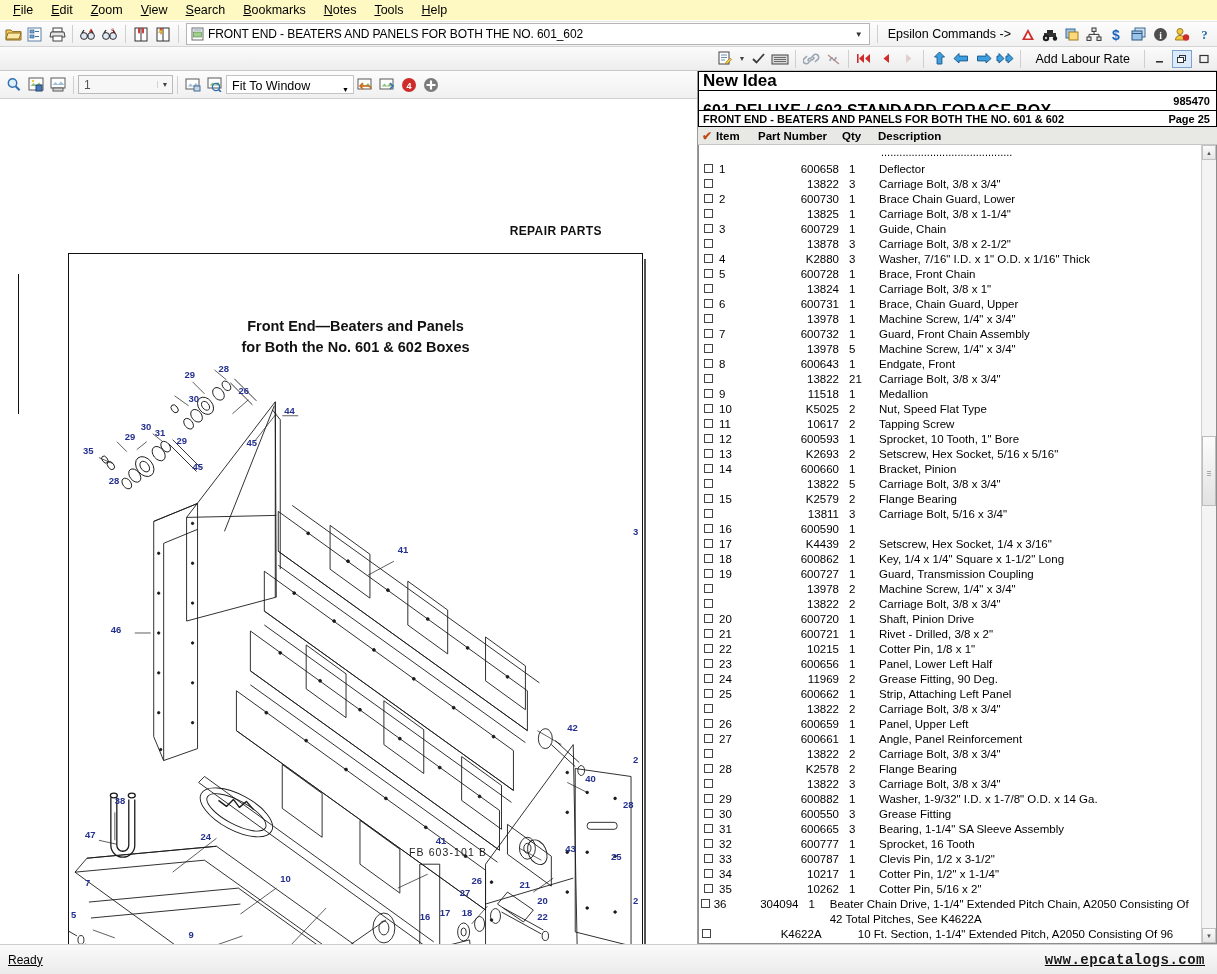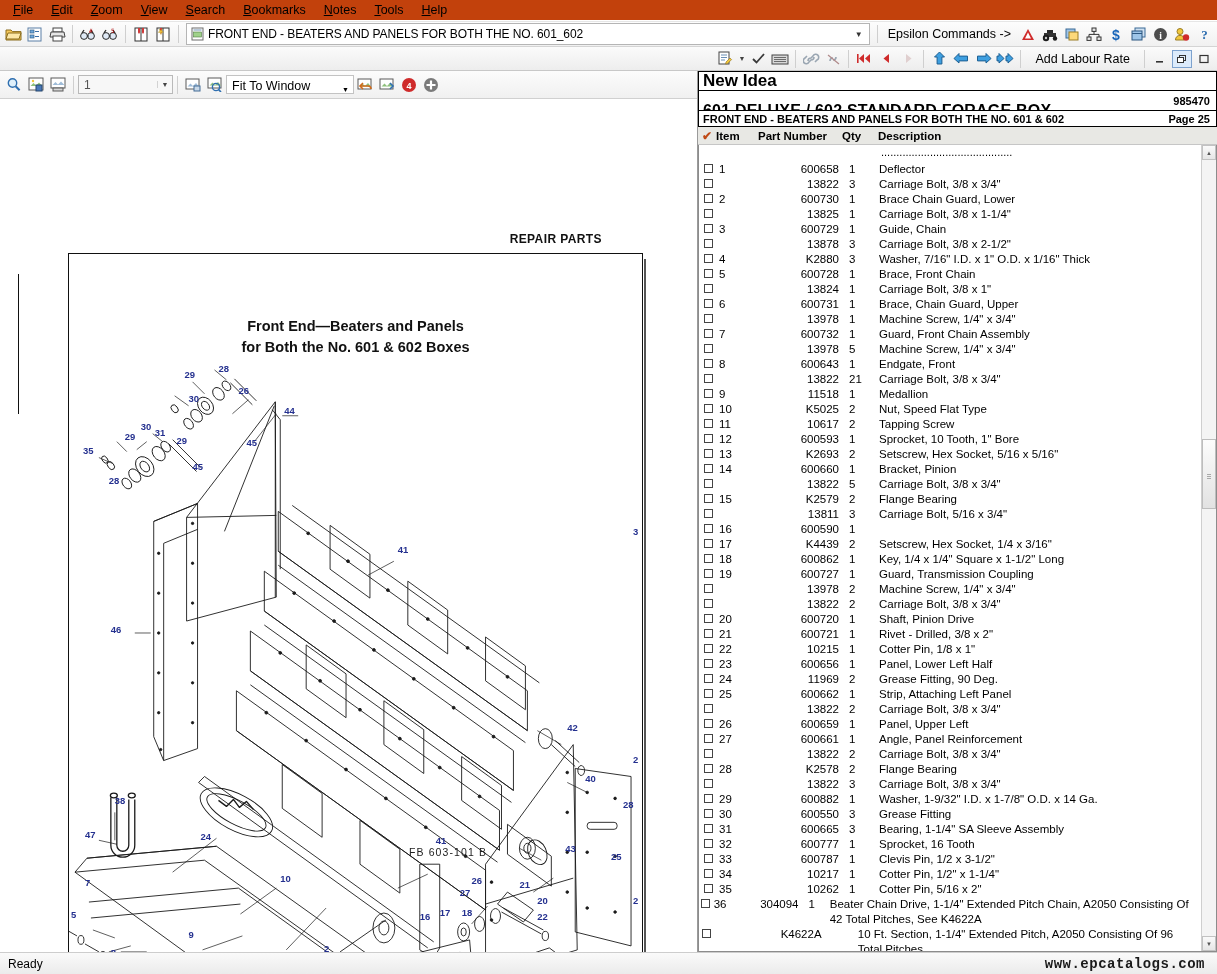--- a/index.html
+++ b/index.html
@@ -10,21 +10,21 @@
     font-family: "Liberation Sans", sans-serif;
     background: #ffffff;
     font-size: 12px;
     color: #000;
   }
   #app { width: 1217px; height: 974px; position: relative; display: flex; flex-direction: column; }
 
   
   .menubar {
     height: 21px; display: flex; align-items: center;
-    background: #c2410c; padding-left: 4px; flex: none;
+    background: #fef9c3; padding-left: 4px; flex: none;
     border-bottom: 1px solid #ffffff;
   }
   .menu-item {
     padding: 2px 9px; font-size: 12.5px; color: #000; cursor: default; white-space: nowrap;
   }
   .menu-item .u { text-decoration: underline; }
 
   
   .toolbar1 {
     height: 26px; display: flex; align-items: center; flex: none;
@@ -90,21 +90,21 @@
 
   
   .canvas-wrap {
     flex: 1 1 auto; position: relative; background: #ffffff; overflow: hidden;
   }
   .page-sheet {
     position: absolute; left: 8px; top: 0px; width: 682px; height: 100%;
     background: #fff;
   }
   .repair-parts {
-    position: absolute; right: 88px; top: 133px;
+    position: absolute; right: 88px; top: 125px;
     font-family: "Liberation Sans", sans-serif;
     font-weight: bold; font-size: 12px; letter-spacing: 0.4px; color:#111;
   }
   .dwg-frame {
     position: absolute; left: 60px; top: 154px; width: 575px; height: 757px;
     border: 1px solid #111;
   }
   .dwg-shadow {
     position: absolute; left: 636px; top: 160px; width: 2px; height: 757px; background: #555;
   }
@@ -167,23 +167,23 @@
   .vs-btn { height: 15px; background: linear-gradient(#fafafa,#e6e6e6); border: 1px solid #c2c2c2;
     display: flex; align-items:center; justify-content:center; font-size:6px; color:#555; }
   .vs-track { flex: 1 1 auto; background: #f4f4f4; position: relative; }
   .vs-thumb { position:absolute; left:0; right:0; top: 36%; height: 70px;
     background: linear-gradient(#fcfcfc,#e2e2e2); border: 1px solid #bdbdbd; }
   .vs-grip { position:absolute; left:4px; right:4px; top:50%; height:5px;
      background: repeating-linear-gradient(#a9a9a9 0 1px, transparent 1px 2px); }
 
   
   .statusbar {
-    height: 22px; flex: none; display: flex; align-items: center;
+    height: 30px; flex: none; display: flex; align-items: center;
     background: linear-gradient(#fafafa,#ebebeb); border-top: 1px solid #cdcdcd;
-    padding-left: 8px; font-size: 12px;
+    padding-left: 8px; font-size: 12px; text-decoration: underline;
   }
   .watermark {
     margin-left: auto; padding-right: 12px;
     font-family: "Liberation Mono", monospace; font-weight: bold; font-size: 14px; color: #1a1a1a;
     letter-spacing: 0.5px;
   }
   .ico { display:block; }
 </style>
 </head>
 <body>

